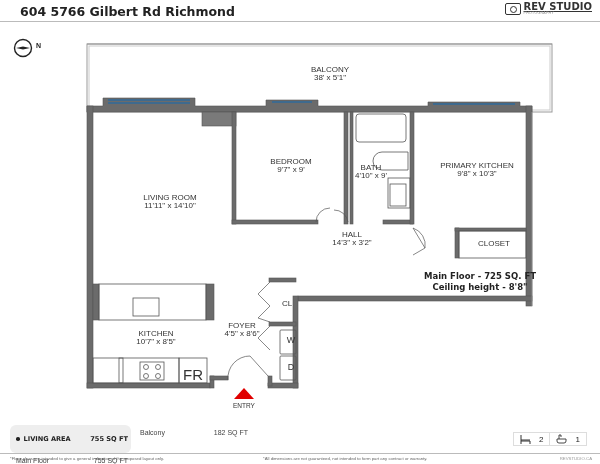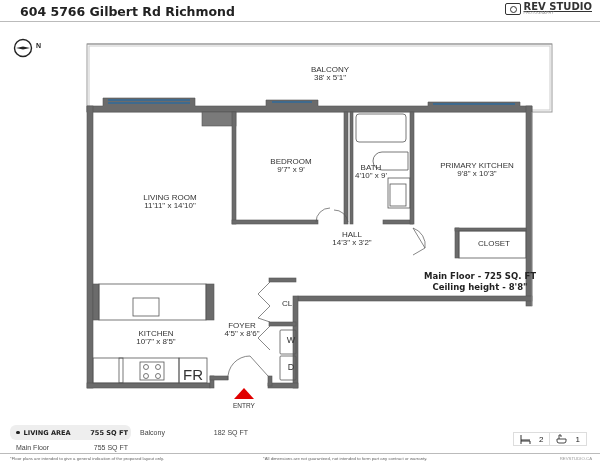--- a/index.html
+++ b/index.html
@@ -27,21 +27,21 @@
 
   .floor-info { position: absolute; left: 405px; top: 271px; width: 150px; text-align: center;
     font-family: "DejaVu Sans", sans-serif; font-weight: bold; font-size: 8.5px; line-height: 1.35; color: #222; }
 
   .entry-arrow { position: absolute; left: 234px; top: 388px; width: 0; height: 0;
     border-left: 10px solid transparent; border-right: 10px solid transparent; border-bottom: 11px solid #e00000; }
   .entry-label { position: absolute; left: 244px; top: 402px; font-size: 6.5px; transform: translateX(-50%); color: #333; }
 
   .area-table { position: absolute; top: 425px; font-size: 7.2px; }
   .area-head { display: flex; justify-content: space-between; align-items: center; background: #eeeeee;
-    height: 15px; padding: 0 3px 0 6px; font-family: "DejaVu Sans", sans-serif; font-weight: bold; font-size: 6.6px; color: #222; border-radius: 6px; }
+    height: 28px; padding: 0 3px 0 6px; font-family: "DejaVu Sans", sans-serif; font-weight: bold; font-size: 6.6px; color: #222; border-radius: 6px; }
   .area-row { display: flex; justify-content: space-between; align-items: center; height: 14px; padding: 0 3px 0 6px; color: #444; font-size: 7px; }
   .bullet { display: inline-block; width: 3.5px; height: 3.5px; border-radius: 50%; background: #222; margin-right: 4px; vertical-align: middle; }
 
   .footer-rule { position: absolute; left: 0; right: 0; top: 453px; height: 1px; background: #bbb; }
   .disclaimer { position: absolute; top: 456px; font-size: 4.3px; color: #666; }
   .brand-foot { position: absolute; right: 8px; top: 456px; font-size: 4.3px; color: #999; }
 
   .counts { position: absolute; left: 513px; top: 432px; height: 14px; display: flex; border: 1px solid #ddd; }
   .count-cell { display: flex; align-items: center; gap: 8px; padding: 0 6px; font-size: 8px; color: #222; }
   .count-cell + .count-cell { border-left: 1px solid #ddd; }

